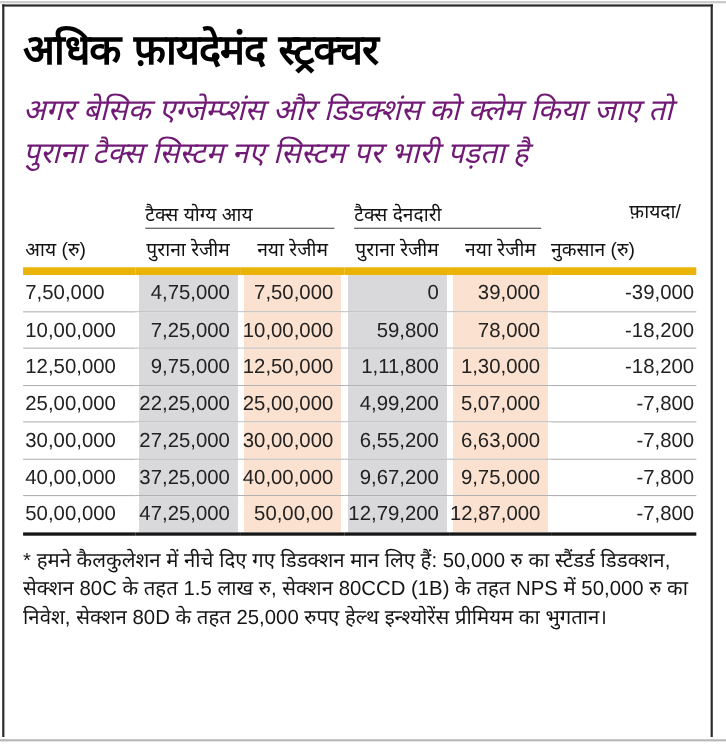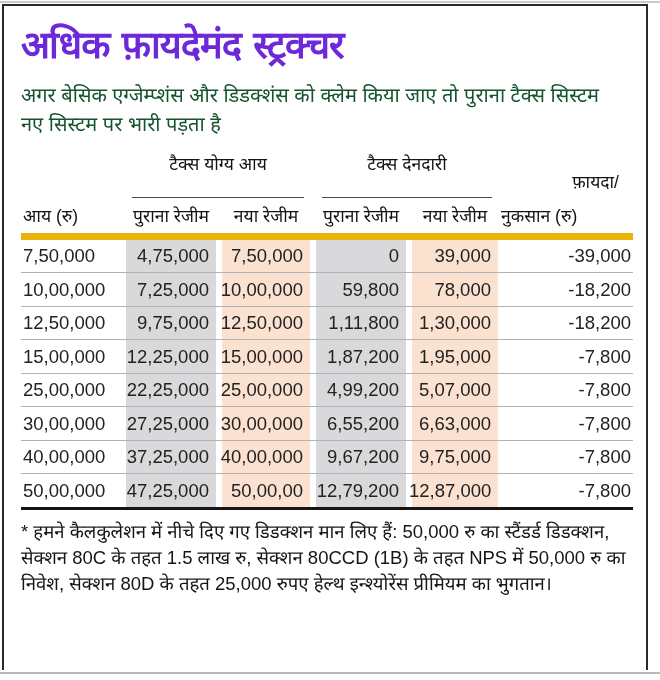--- a/index.html
+++ b/index.html
@@ -11,35 +11,36 @@
   .hairline{position:absolute;left:0;width:660px;height:2px;background:#c9c9cb;}
   .hairline.top{top:1px;}
   .hairline.bottom{top:672px;background:#b8b8ba;}
   .card{
     position:absolute;left:2px;top:4px;width:646px;height:666px;
     box-sizing:border-box;border:2px solid #2b2b2b;border-bottom:none;
     background:#fff;padding:12px 15px 0 15px;
   }
   .title{
     margin:8px 2px 0 2px;font-size:38px;font-weight:bold;line-height:1.05;
-    letter-spacing:-1px;color:#6d28d9;font-family:"DejaVu Sans", sans-serif;
+    letter-spacing:-1px;color:#000000;font-family:"DejaVu Sans", sans-serif;
   }
   .subtitle{
-    margin:15px 2px 0 2px;font-size:20px;line-height:1.45;max-width:602px;
-    color:#14532d;
+    margin:15px 2px 0 2px;font-size:27px;line-height:1.45;max-width:602px;
+    color:#701a75;
+    font-style:italic;
   }
   table.tax{
     width:612px;margin:12px 0 0 2px;border-collapse:separate;border-spacing:0;
     table-layout:fixed;
   }
   thead th{font-weight:normal;font-size:17.5px;padding:0;color:#131313;}
   .group-row th{height:32px;vertical-align:bottom;}
   .grp{
-    text-align:center;border-bottom:1.5px solid #4c4c4c;
-    padding-bottom:22px;margin:0 9px;
+    text-align:left;border-bottom:1.5px solid #4c4c4c;
+    padding-bottom:1px;margin:0 9px;
   }
   .benefit-l1{text-align:right;padding-right:14px;padding-bottom:5px;vertical-align:bottom;}
   .sub-row th{height:35px;vertical-align:middle;border-bottom:7px solid #eab308;}
   .sub-row .subhdr{text-align:center;}
   .sub-row .c0{text-align:left;padding-left:2px;}
   .sub-row .c5{text-align:left;padding-right:2px;}
   tbody td{
     height:32.5px;font-size:18.5px;vertical-align:middle;
     border-bottom:1px solid #b2b2b4;text-align:right;padding:0 10px 0 0;
     color:#222;
@@ -112,28 +113,20 @@
         </tr>
         <tr>
           <td class="c0">12,50,000</td>
           <td class="c1 shade-gray">9,75,000</td>
           <td class="c2 shade-peach">12,50,000</td>
           <td class="c3 shade-gray">1,11,800</td>
           <td class="c4 shade-peach">1,30,000</td>
           <td class="c5">-18,200</td>
         </tr>
         <tr>
-          <td class="c0">15,00,000</td>
-          <td class="c1 shade-gray">12,25,000</td>
-          <td class="c2 shade-peach">15,00,000</td>
-          <td class="c3 shade-gray">1,87,200</td>
-          <td class="c4 shade-peach">1,95,000</td>
-          <td class="c5">-7,800</td>
-        </tr>
-        <tr>
           <td class="c0">25,00,000</td>
           <td class="c1 shade-gray">22,25,000</td>
           <td class="c2 shade-peach">25,00,000</td>
           <td class="c3 shade-gray">4,99,200</td>
           <td class="c4 shade-peach">5,07,000</td>
           <td class="c5">-7,800</td>
         </tr>
         <tr>
           <td class="c0">30,00,000</td>
           <td class="c1 shade-gray">27,25,000</td>

